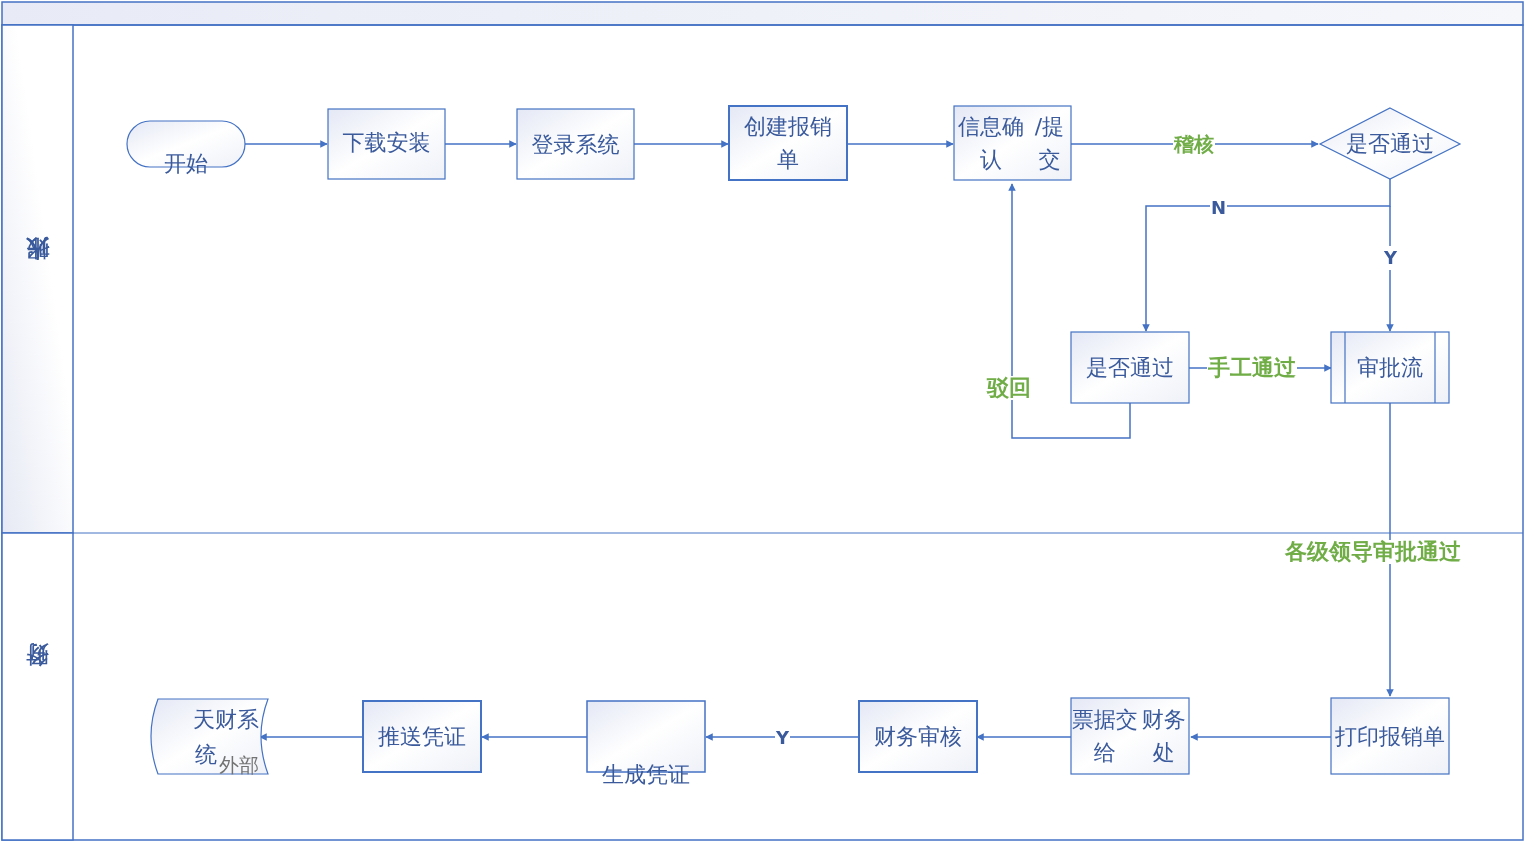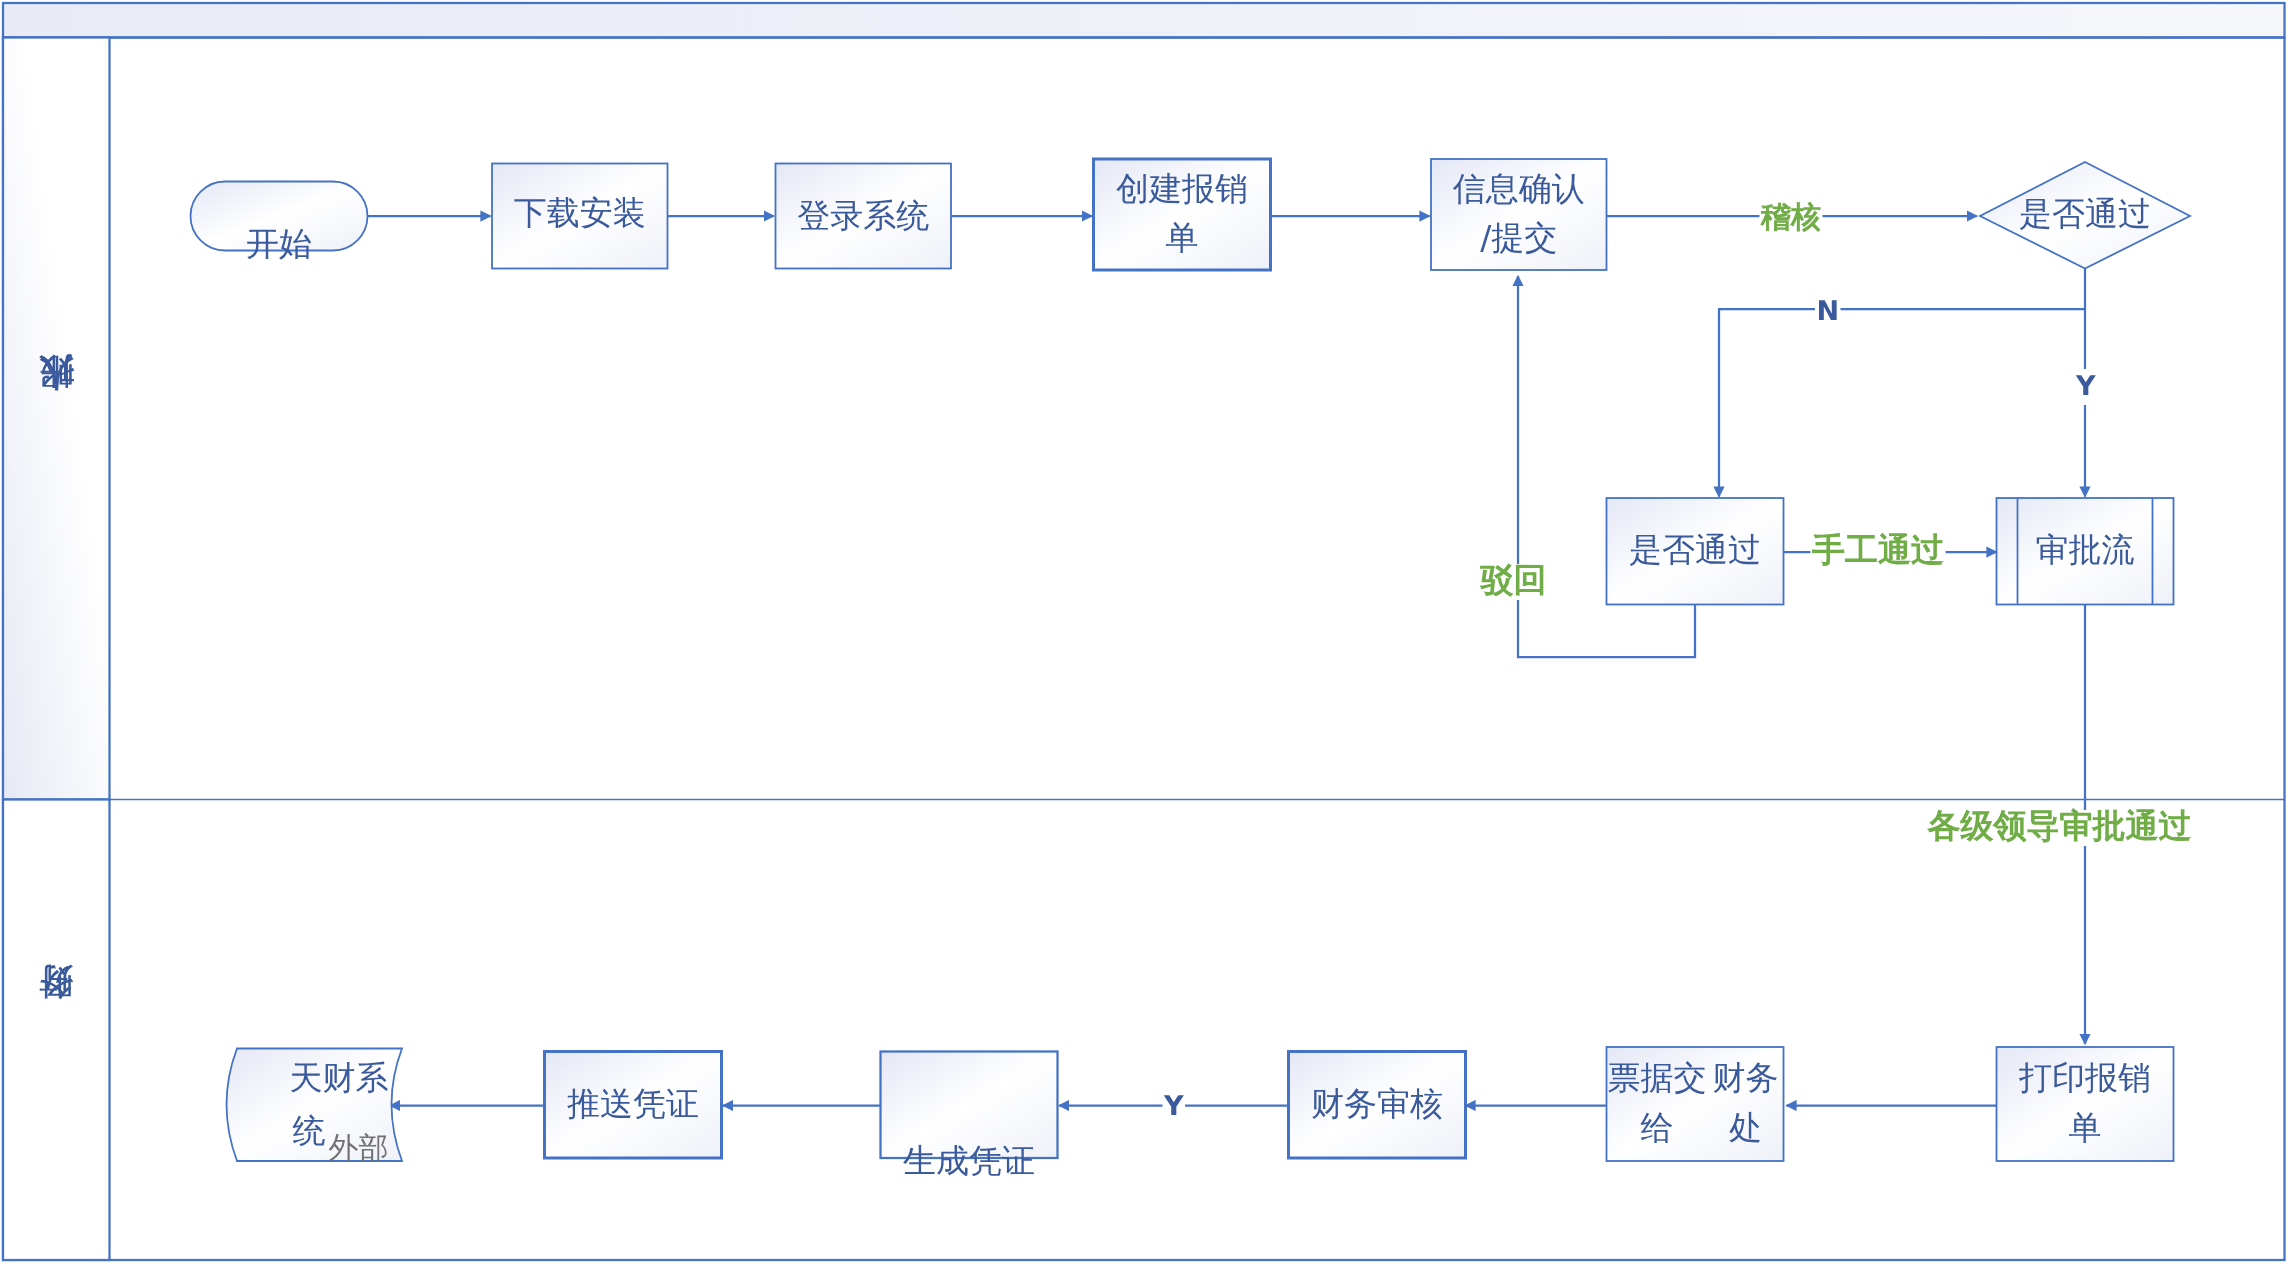--- a/index.html
+++ b/index.html
@@ -84,28 +84,28 @@
 <div class="lane-label" style="left:2px;top:25px;width:71px;height:508px;">报账人</div>
 <div class="lane-label" style="left:2px;top:533px;width:71px;height:307px;">财务</div>
 
 <div class="node-text" style="left:127px;top:121px;width:118px;height:46px;margin-top:19px;">开始</div>
 <div class="node-text" style="left:328px;top:109px;width:117px;height:66px;">下载安装</div>
 <div class="node-text" style="left:517px;top:109px;width:117px;height:70px;">登录系统</div>
 <div class="node-text" style="left:729px;top:106px;width:118px;height:74px;flex-direction:column;">
   <span>创建报销</span>
   <span>单</span>
 </div>
-<div class="node-text" style="left:954px;top:106px;width:117px;height:74px;flex-direction:column;">
+<div class="node-text" style="left:954px;top:106px;width:117px;height:74px;">
   <span>信息确认</span>
   <span>/提交</span>
 </div>
 <div class="node-text" style="left:1320px;top:108px;width:140px;height:71px;">是否通过</div>
 <div class="node-text" style="left:1071px;top:332px;width:118px;height:71px;">是否通过</div>
 <div class="node-text" style="left:1331px;top:332px;width:118px;height:71px;">审批流</div>
-<div class="node-text" style="left:1331px;top:698px;width:118px;height:76px;flex-direction:column;">
+<div class="node-text" style="left:1331px;top:698px;width:118px;height:76px;flex-direction:row;">
   <span>打印报销</span>
   <span>单</span>
 </div>
 <div class="node-text" style="left:1071px;top:698px;width:118px;height:76px;flex-direction:row;">
   <span>票据交给</span>
   <span>财务处</span>
 </div>
 <div class="node-text" style="left:859px;top:701px;width:118px;height:71px;">财务审核</div>
 <div class="node-text" style="left:587px;top:739px;width:118px;height:71px;">生成凭证</div>
 <div class="node-text" style="left:363px;top:701px;width:118px;height:71px;">推送凭证</div>

